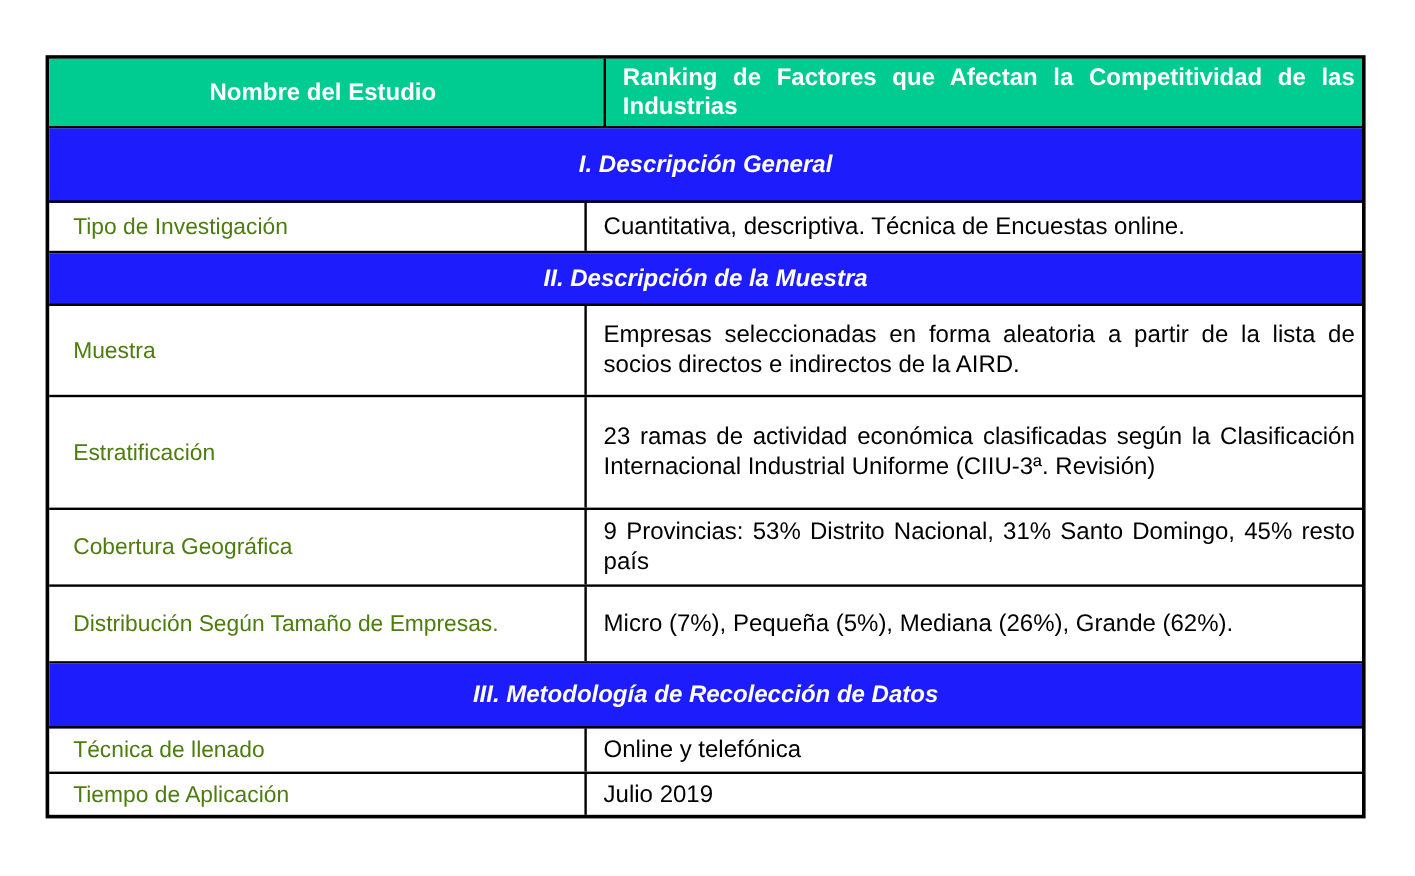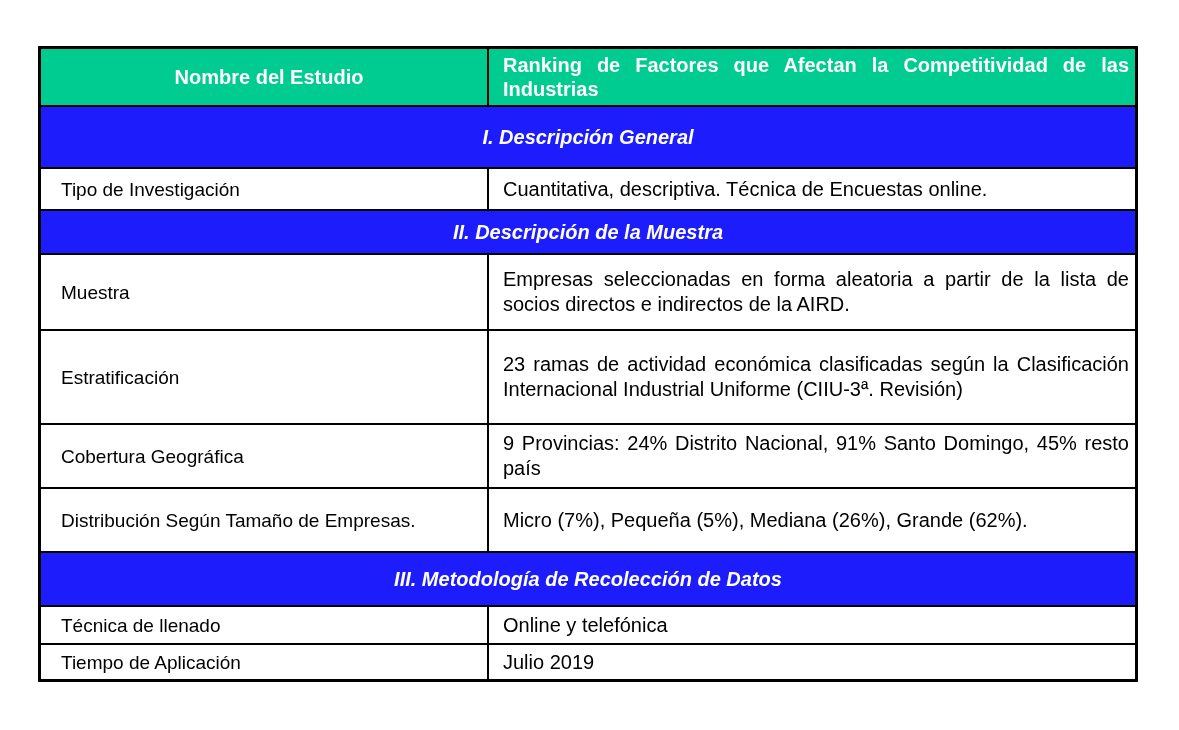--- a/index.html
+++ b/index.html
@@ -33,37 +33,37 @@
 
   .cell-label {
     flex: none;
     width: 446px;
     box-sizing: border-box;
     display: flex;
     align-items: center;
     padding: 2px 10px 2px 20px;
     font-size: 19px;
     line-height: 25px;
-    color: #000000;
+    color: #4d7c0f;
   }
   .cell-value {
     flex: 1;
     box-sizing: border-box;
     border-left: 2px solid var(--border, #000);
     display: flex;
     align-items: center;
     padding: 2px 6px 2px 14px;
     font-size: 20px;
     line-height: 25px;
     color: #000;
   }
   .cell-value > span, .cell-label > span { display: block; width: 100%; }
   .cell-value > span { text-align: justify; }
 
-  .head-row { height: 58px; background: var(--green, #00cb90); }
+  .head-row { height: 58px; background: var(--green, #00cb90); gap: 16px; }
   .head-label {
     justify-content: center;
     font-weight: bold;
     font-size: 20px;
     color: #fff;
   }
   .head-label > span { text-align: center; }
   .head-value {
     font-weight: bold;
     font-size: 20px;
@@ -139,21 +139,21 @@
       </div>
       <div class="cell-value">
         <span>23 ramas de actividad económica clasificadas según la Clasificación Internacional Industrial Uniforme (CIIU-3ª. Revisión)</span>
       </div>
     </div>
     <div class="trow row-cober">
       <div class="cell-label">
         <span>Cobertura Geográfica</span>
       </div>
       <div class="cell-value">
-        <span>9 Provincias: 24% Distrito Nacional, 91% Santo Domingo, 45% resto país</span>
+        <span>9 Provincias: 53% Distrito Nacional, 31% Santo Domingo, 45% resto país</span>
       </div>
     </div>
     <div class="trow row-distr">
       <div class="cell-label">
         <span>Distribución Según Tamaño de Empresas.</span>
       </div>
       <div class="cell-value">
         <span>Micro (7%), Pequeña (5%), Mediana (26%), Grande (62%).</span>
       </div>
     </div>

